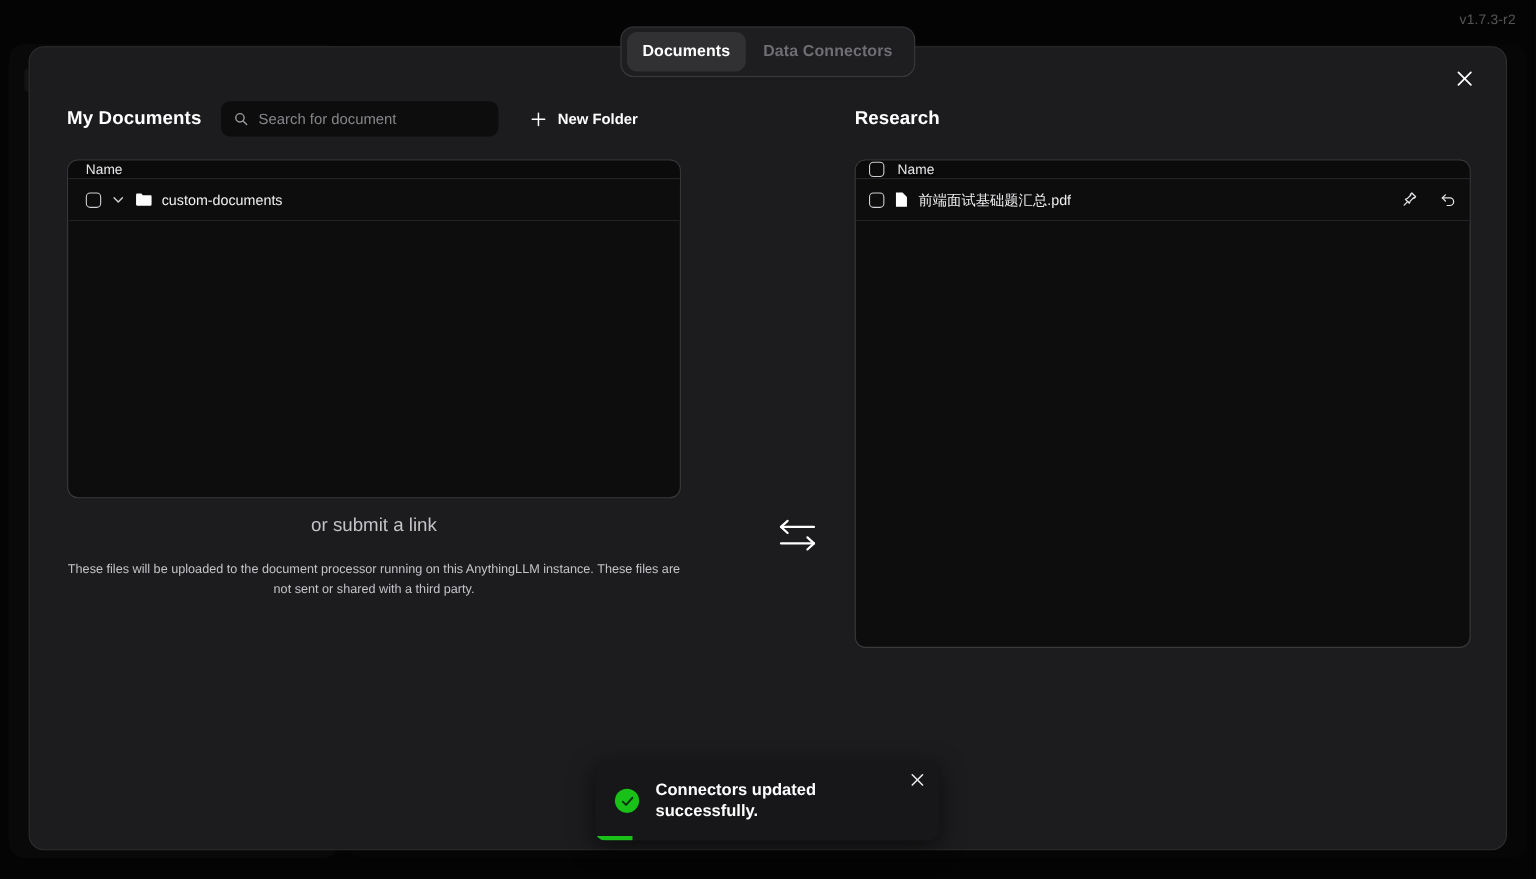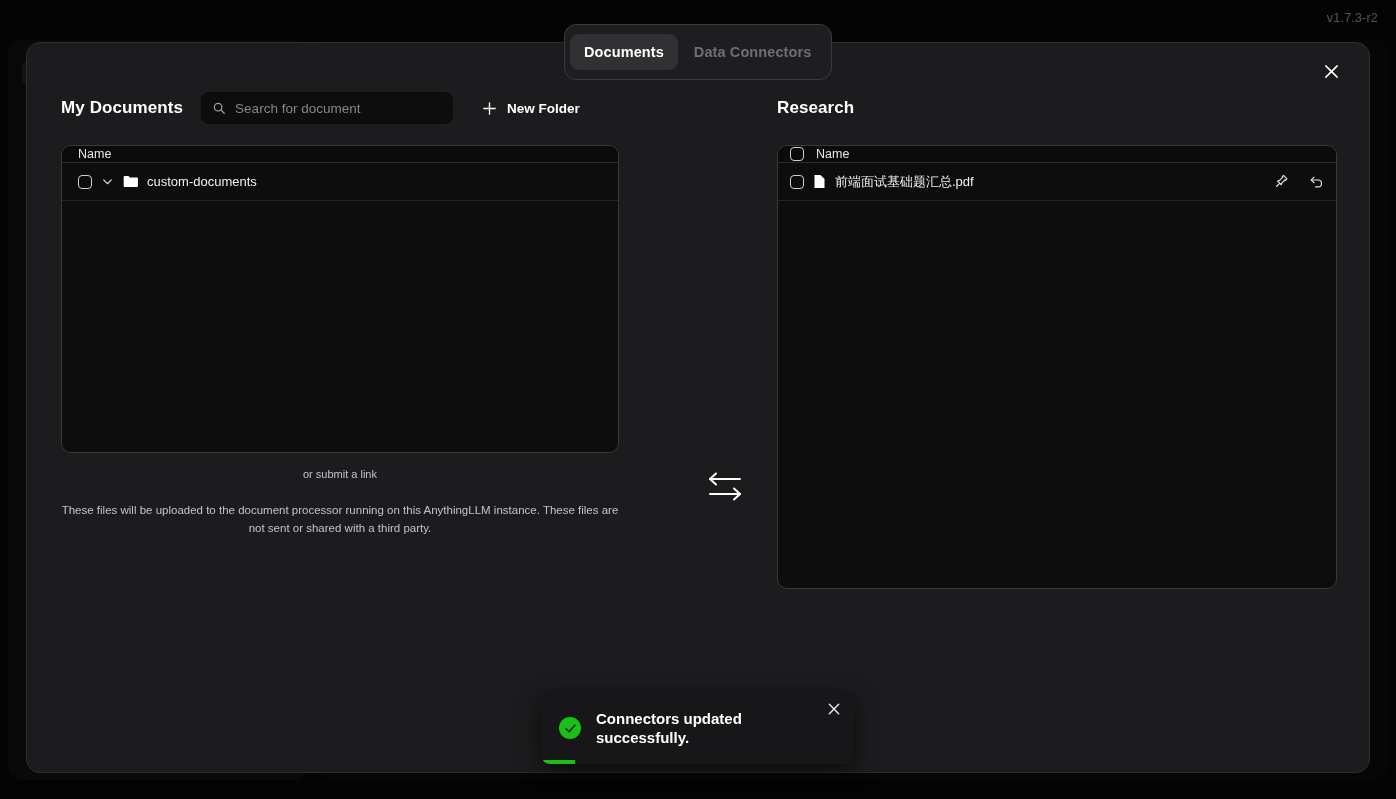--- a/index.html
+++ b/index.html
@@ -32,21 +32,21 @@
     position: absolute; right: 18px; top: 11px;
     font-size: 12.5px; color: #b9bbbe; letter-spacing: .2px;
   }
 
   
   .scrim { position: absolute; inset: 0; background: rgba(0,0,0,0.55); }
 
   
   .tabbar {
     position: absolute; left: 564px; top: 24px;
-    width: 268px; height: 56px;
+    width: 268px; height: 46px;
     background: #1e1e20;
     border: 1px solid #3a3a3d;
     border-radius: 12px;
     display: flex; align-items: center;
     padding: 5px; gap: 2px; z-index: 40;
   }
   .tab {
     height: 36px; border-radius: 9px;
     display: flex; align-items: center; justify-content: center;
     font-size: 14.5px; font-weight: 700; letter-spacing: .1px;
@@ -184,21 +184,21 @@
     display: flex; flex-direction: column;
     align-items: center; justify-content: center;
     gap: 9px; cursor: pointer;
   }
   .upload-zone .cloud { width: 27px; height: 27px; color: #ffffff; }
   .upload-title { font-size: 14.5px; font-weight: 700; color: #ffffff; }
   .upload-sub { font-size: 11.5px; color: #c3c3c8; }
 
   .or-link {
     margin-top: 15px; text-align: center;
-    font-size: 11px; color: #c3c3c8;
+    font-size: 17px; color: #c3c3c8;
     width: 558px;
   }
 
   .url-row {
     margin-top: 10px;
     display: flex; align-items: center; gap: 14px;
     width: 578px;
   }
   .url-input {
     width: 420px; height: 44px;

